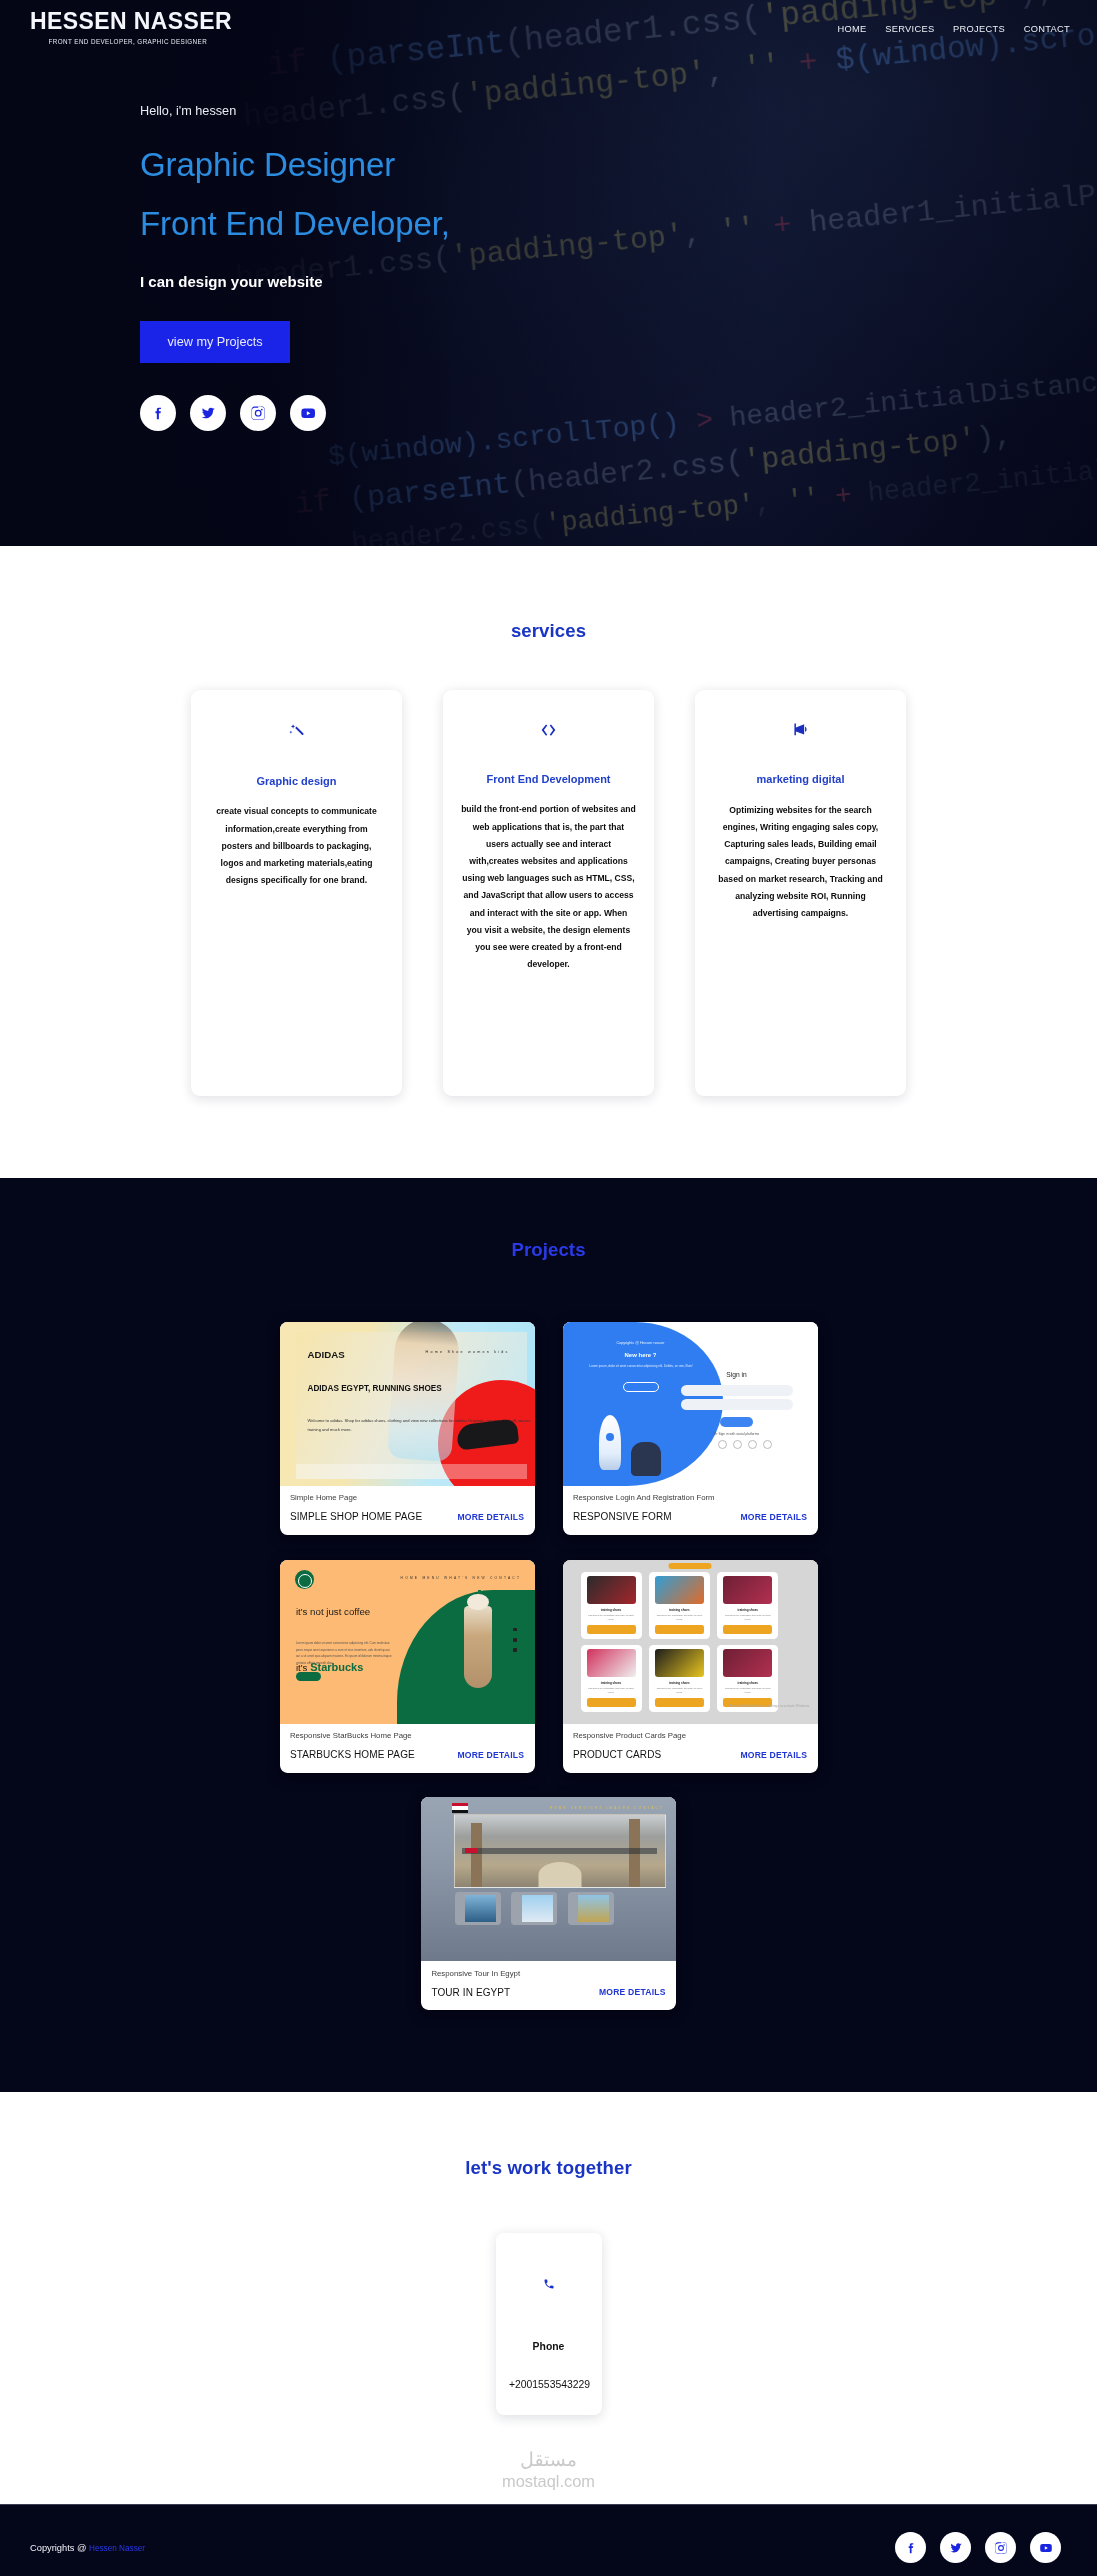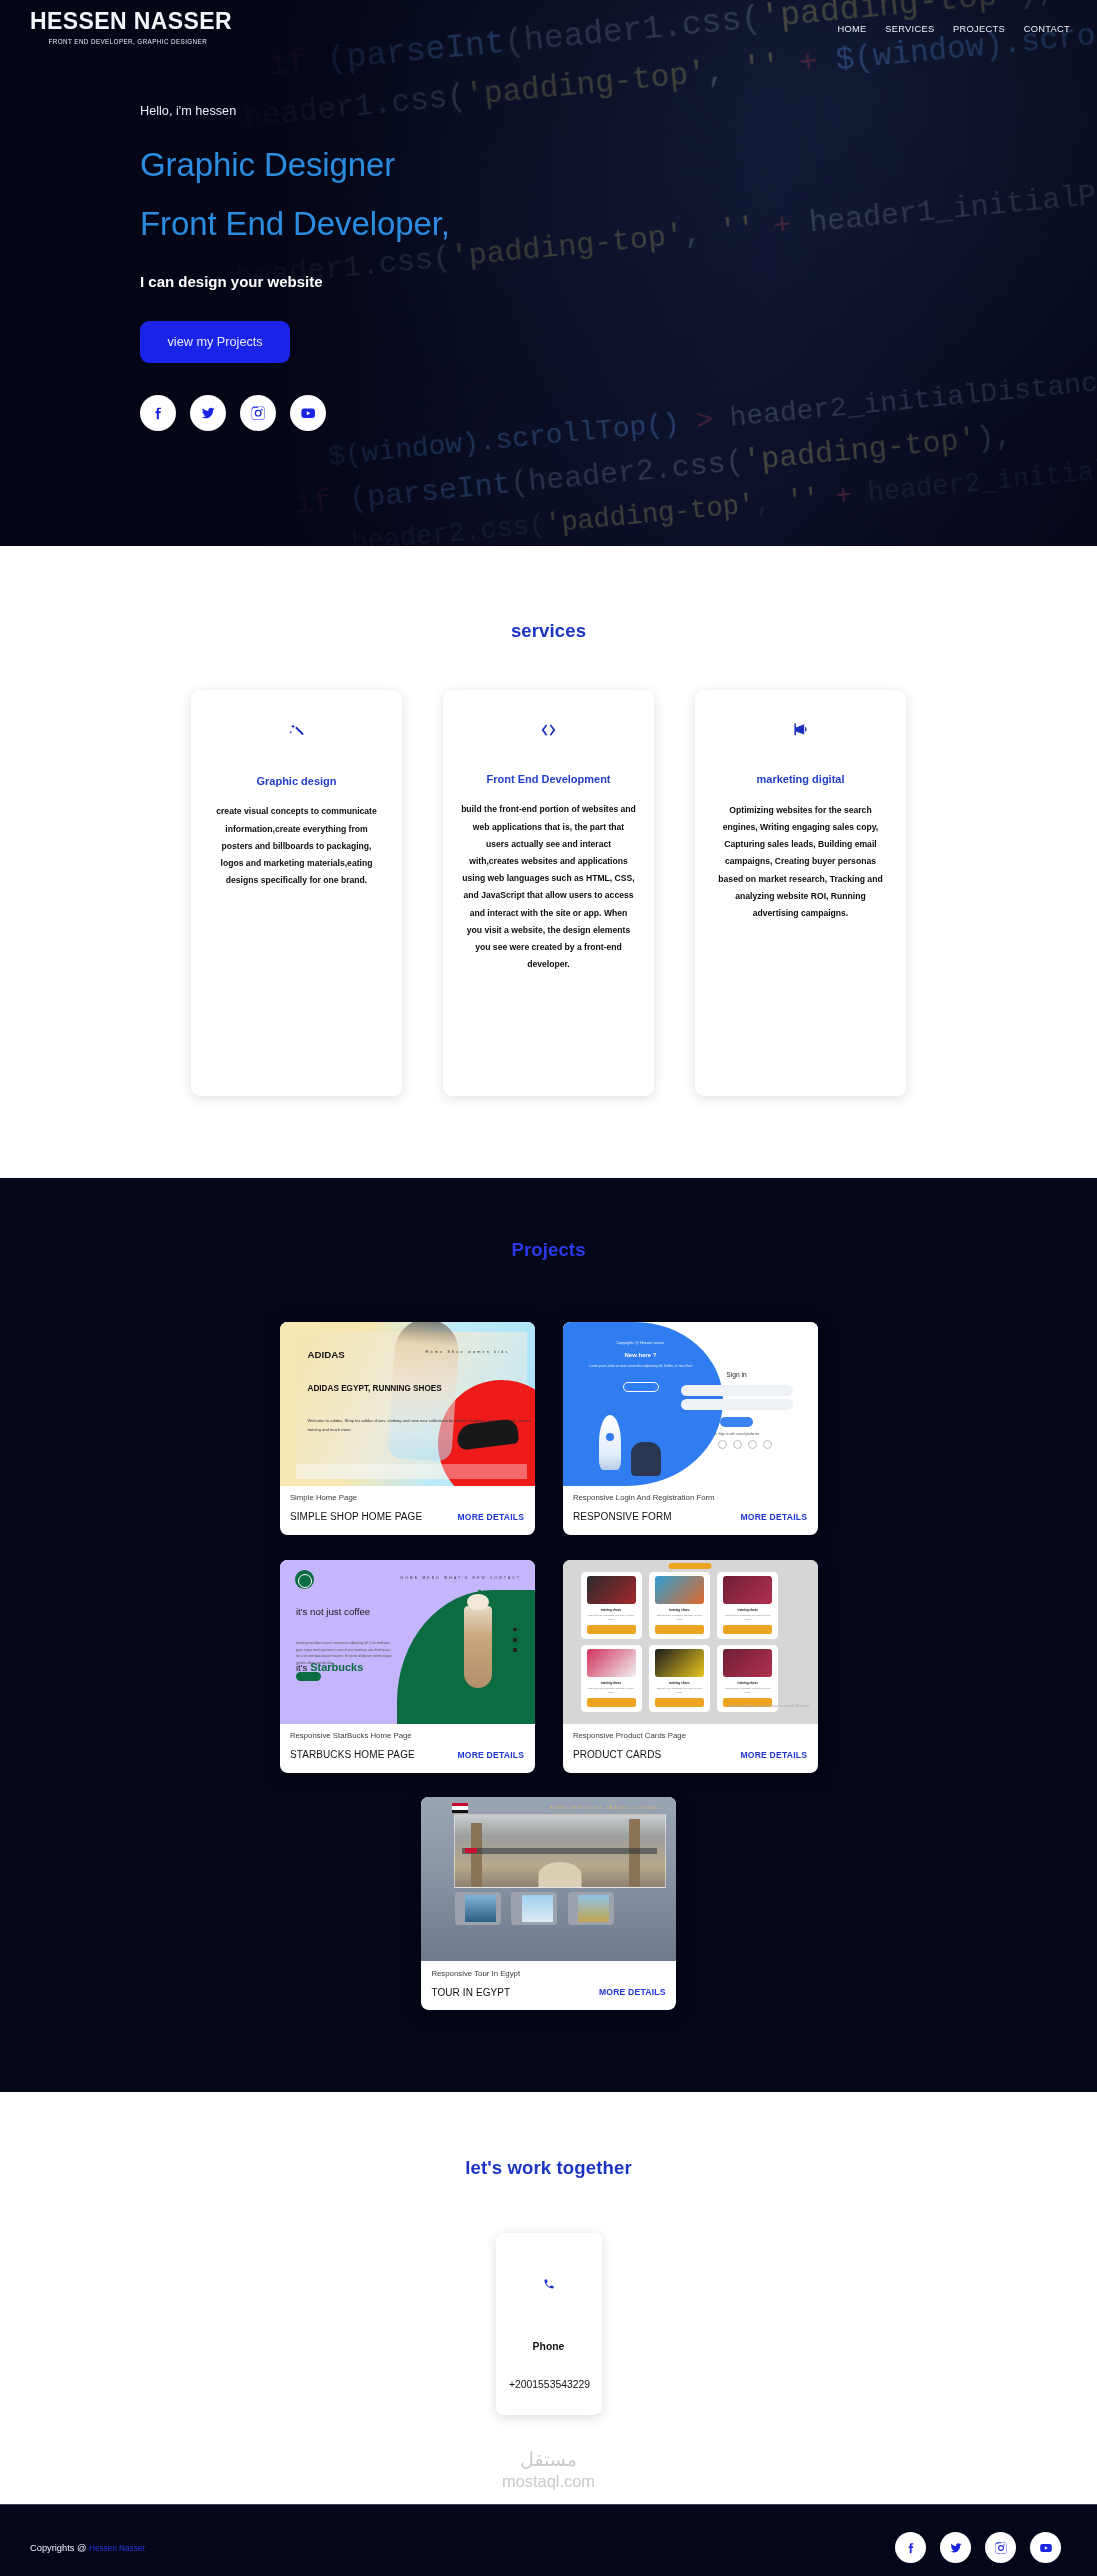--- a/index.html
+++ b/index.html
@@ -93,21 +93,21 @@
   .head-line.second { margin-top:30px; }
   .sub-line {
     margin-top:33px; font-size:15px; font-weight:700; color:#ffffff;
   }
   .cta {
     margin-top:31px;
     display:inline-block;
     background:#1924e8;
     color:#e8eaf8;
     border:none;
-    border-radius:9px;
+    border-radius:0;
     padding:14px 27.5px;
     font-size:12.7px;
     font-family:"Liberation Sans", sans-serif;
     cursor:pointer;
   }
   .socials { display:flex; gap:14px; margin-top:32px; }
   .soc {
     width:36px; height:36px; border-radius:50%;
     background:#ffffff;
     display:flex; align-items:center; justify-content:center;
@@ -221,21 +221,21 @@
   .t-login .signin { position:absolute; right:25px; top:49px; width:112px; text-align:center;
     font-size:6.7px; color:#222; }
   .t-login .inp { position:absolute; right:25px; width:112px; height:11px; border-radius:6px; background:#eef1f6; }
   .t-login .inp.a { top:63px; } .t-login .inp.b { top:77px; }
   .t-login .lbtn { position:absolute; right:65px; top:95px; width:33px; height:9.7px; border-radius:5.2px; background:#3b84f2; }
   .t-login .orsoc { position:absolute; right:25px; top:110px; width:112px; text-align:center; font-size:3.3px; color:#555; }
   .t-login .socrow { position:absolute; right:46px; top:118px; display:flex; gap:6px; }
   .t-login .socrow i { width:9px; height:9px; border:0.7px solid #bbb; border-radius:50%; display:block; }
 
   
-  .t-sbux { background:#c4b5fd; }
+  .t-sbux { background:#fdba74; }
   .t-sbux .green { position:absolute; right:-22px; top:30px; width:160px; height:160px;
     background:#0b6b41; border-radius:60% 0 0 0 / 70% 0 0 0; }
   .t-sbux .logo { position:absolute; left:15px; top:10.4px; width:19.4px; height:19.4px;
     border-radius:50%; background:#0b6b41; }
   .t-sbux .logo:after { content:''; position:absolute; left:3.7px; top:3.7px; width:12px; height:12px;
     border-radius:50%; border:1.5px solid #fff; }
   .t-sbux .navmini { position:absolute; right:13.4px; top:16.4px; font-size:3.3px; color:#333; letter-spacing:2.2px; }
   .t-sbux .h1 { position:absolute; left:16.4px; top:46px; font-size:9.7px; color:#1b1b1b; }
   .t-sbux .h2 { position:absolute; left:16.4px; top:61px; font-size:9.7px; color:#1b1b1b;margin-top:40px; }
   .t-sbux .h2 b { color:#0b6b41; font-size:11px; }

